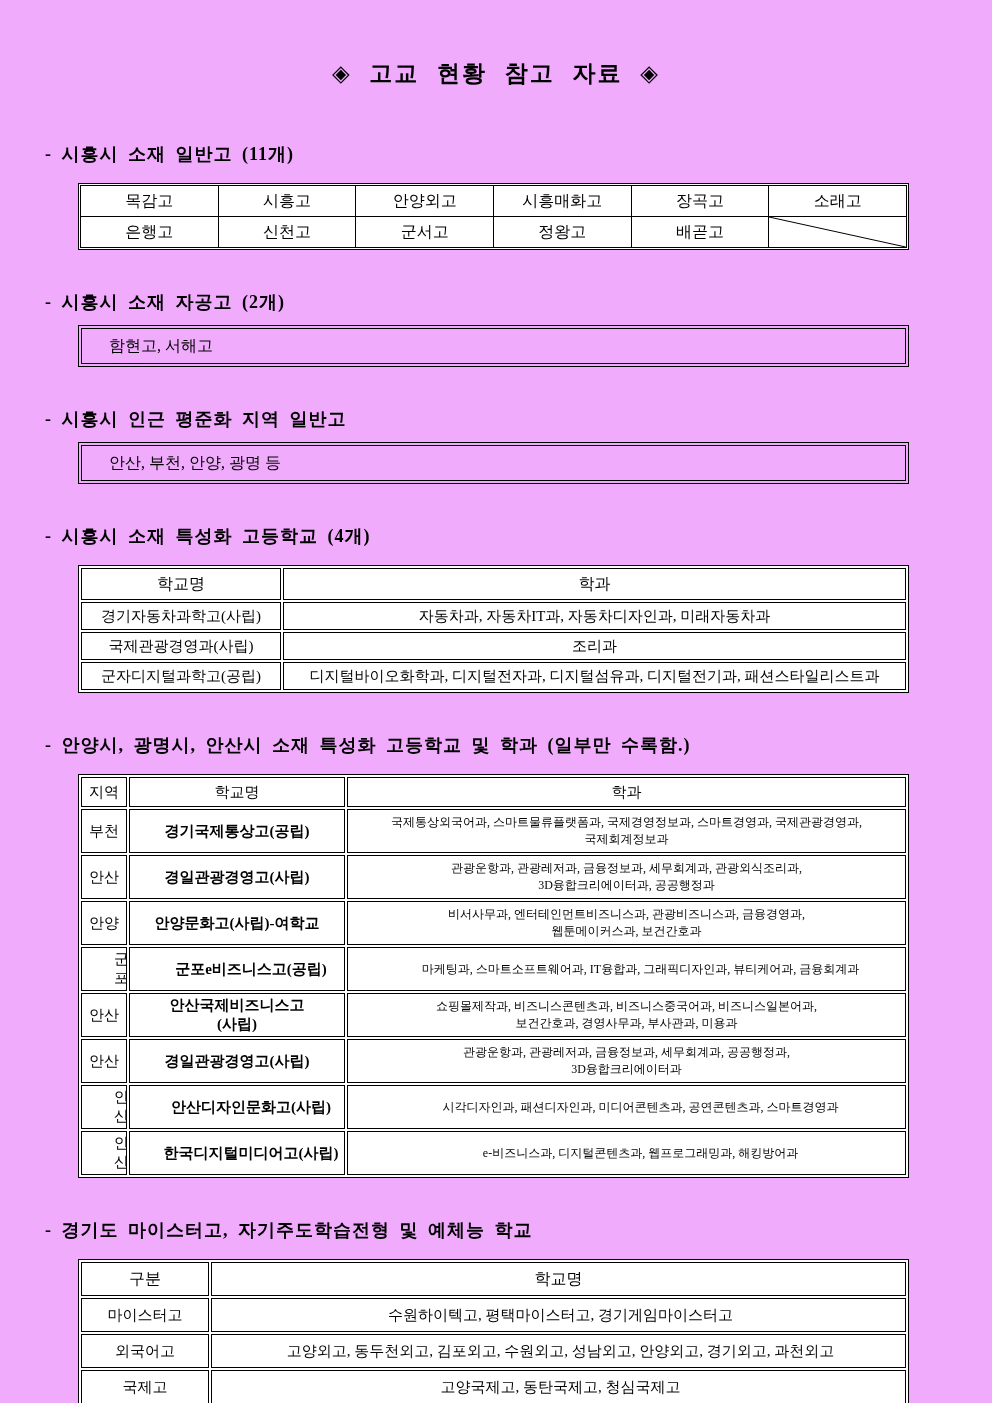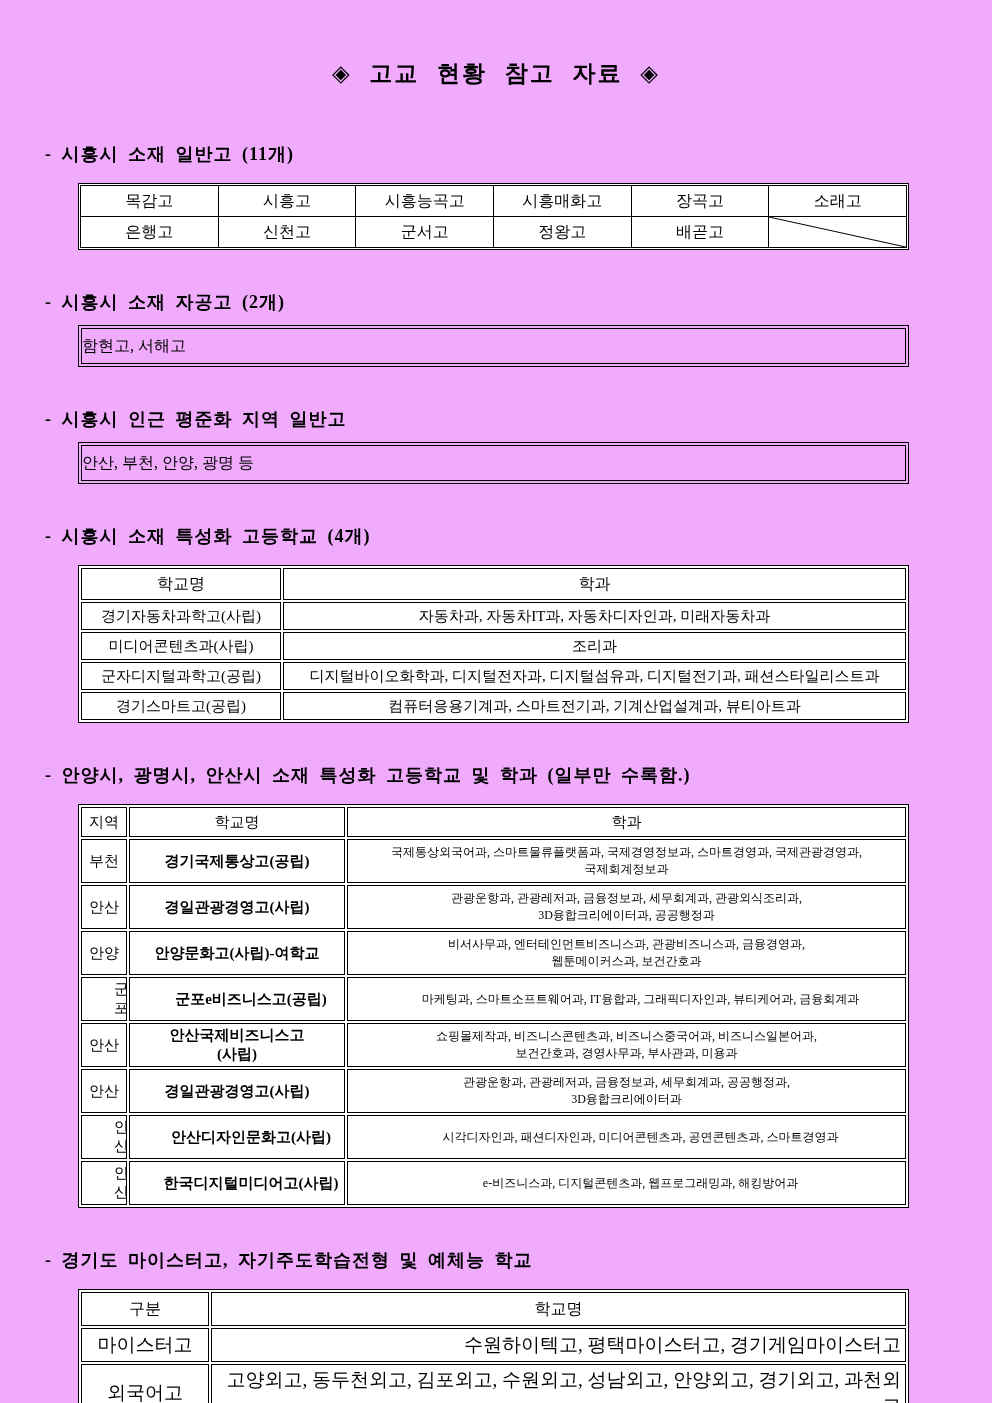--- a/index.html
+++ b/index.html
@@ -54,21 +54,21 @@
     font-size: 16px;
     padding: 0 2px;
   }
   td.diag { position: relative; padding: 0; }
   td.diag svg { position: absolute; left: 0; top: 0; width: 100%; height: 100%; display: block; }
 
   
   .dbox { border: 1px solid #000; padding: 2px; }
   .dbox-inner {
     border: 1px solid #000;
-    padding: 7px 0;
+    padding: 7px 27px;
     font-size: 16px;
     line-height: 20px;
   }
 
   
   table.sep {
     border-collapse: separate;
     border-spacing: 2px;
     border: 1px solid #000;
     width: 100%;
@@ -85,22 +85,22 @@
   }
   table.voc  th { height: 26px; font-size: 16px; }
   table.voc  td { height: 22px; font-size: 15px; }
   table.voc2 th { height: 24px; font-size: 15px; }
   table.voc2 td.region-cell { font-size: 15px; }
   table.voc2 td.school-cell { font-size: 15px; font-weight: bold; }
   table.voc2 td.dept-cell   { font-size: 12px; line-height: 17px; }
   table.voc2 tr.tall td     { height: 38px; }
   table.voc2 tr.short td    { height: 22px; padding-left: 32px; }
   table.spec th { height: 28px; font-size: 16px; }
-  table.spec td { height: 28px; font-size: 19px; margin-left: 31px; }
-  table.spec td.schools-cell { text-align: right; padding-left: 8px; }
+  table.spec td { height: 28px; font-size: 15px; margin-left: 31px; }
+  table.spec td.schools-cell { text-align: center; padding-left: 8px; }
 
   .pre { white-space: pre-line; }
 
   .mt-title    { margin-top: 52px; }
   .mt-section  { margin-top: 40px; }
   .mt-table    { margin-top: 16px; }
   .mt-box      { margin-top: 10px; }
 </style>
 </head>
 <body>
@@ -111,21 +111,21 @@
 
   <div class="section mt-title">
     <div class="section-heading">- 시흥시 소재 일반고 (11개)</div>
     <div class="tbl-area mt-table">
       <div class="wrap-outer">
         <table class="col">
           <tbody>
             <tr>
               <td>목감고</td>
               <td>시흥고</td>
-              <td>시흥능곡고</td>
+              <td>안양외고</td>
               <td>시흥매화고</td>
               <td>장곡고</td>
               <td>소래고</td>
             </tr>
             <tr>
               <td>은행고</td>
               <td>신천고</td>
               <td>군서고</td>
               <td>정왕고</td>
               <td>배곧고</td>
@@ -172,30 +172,26 @@
             <th>학교명</th>
             <th>학과</th>
           </tr>
         </thead>
         <tbody>
           <tr>
             <td>경기자동차과학고(사립)</td>
             <td>자동차과, 자동차IT과, 자동차디자인과, 미래자동차과</td>
           </tr>
           <tr>
-            <td>미디어콘텐츠과(사립)</td>
+            <td>국제관광경영과(사립)</td>
             <td>조리과</td>
           </tr>
           <tr>
             <td>군자디지털과학고(공립)</td>
             <td>디지털바이오화학과, 디지털전자과, 디지털섬유과, 디지털전기과, 패션스타일리스트과</td>
-          </tr>
-          <tr>
-            <td>경기스마트고(공립)</td>
-            <td>컴퓨터응용기계과, 스마트전기과, 기계산업설계과, 뷰티아트과</td>
           </tr>
         </tbody>
       </table>
     </div>
   </div>
 
   <div class="section mt-section">
     <div class="section-heading">- 안양시, 광명시, 안산시 소재 특성화 고등학교 및 학과 (일부만 수록함.)</div>
     <div class="tbl-area mt-table">
       <table class="sep voc2">

